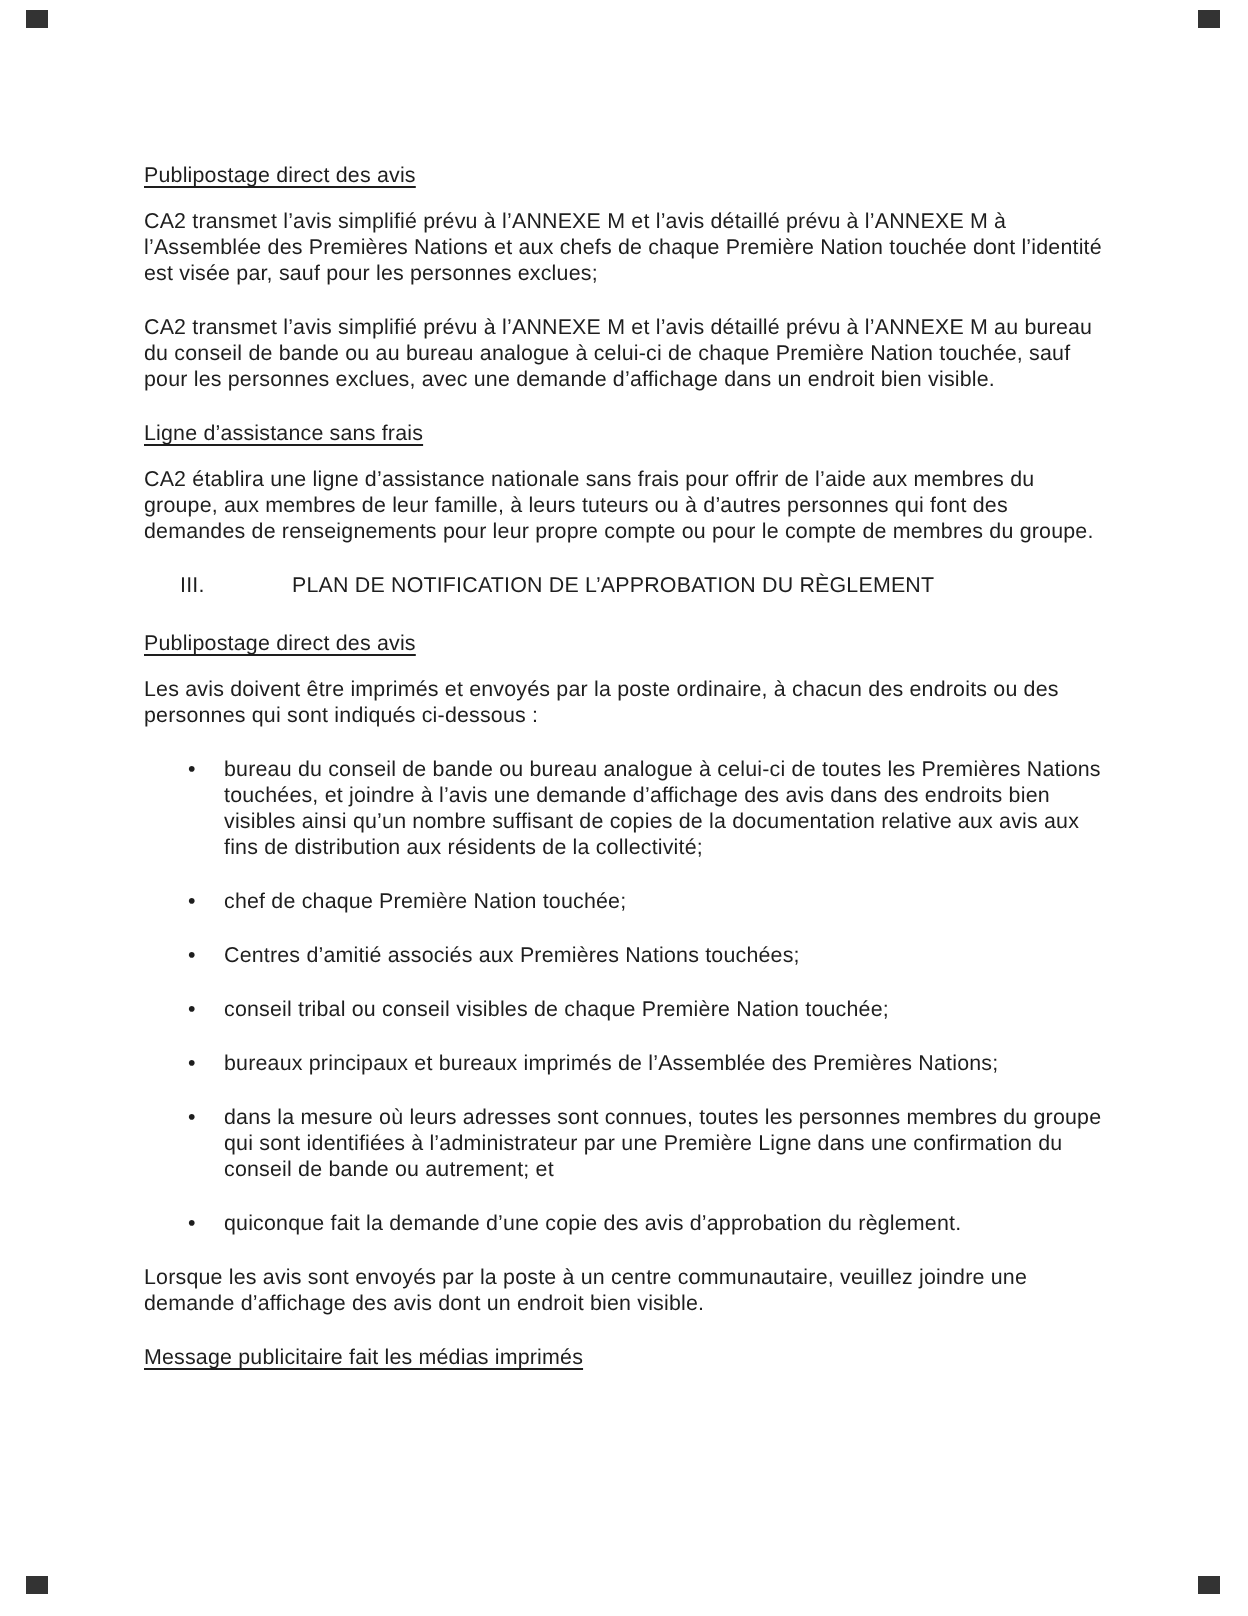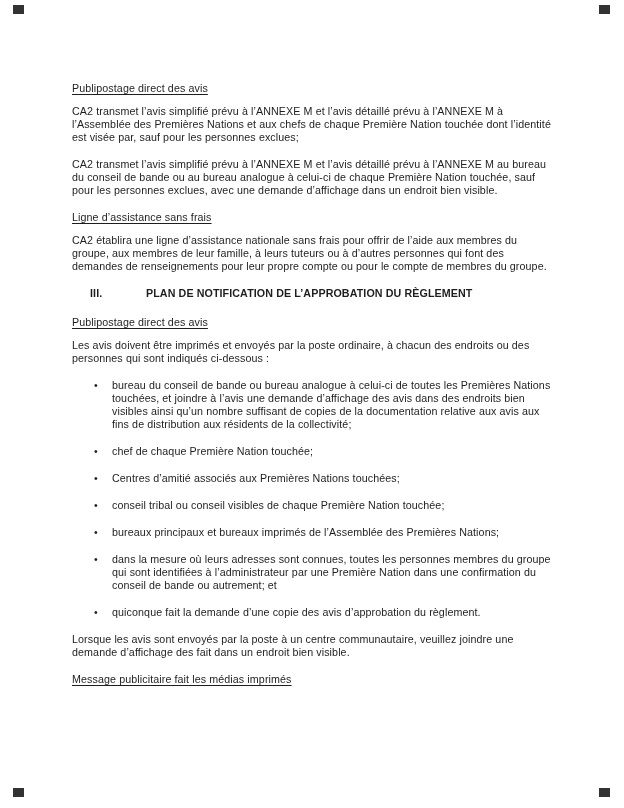--- a/index.html
+++ b/index.html
@@ -35,21 +35,21 @@
   .h-underline {
     margin: 0 0 10px 0;
     text-decoration: underline;
     text-underline-offset: 2px;
   }
   .para {
     margin: 0 0 14px 0;
   }
   .section-heading {
     display: flex;
-    font-weight: bold;
+    font-weight: normal;
     margin: 14px 0 16px 0;
   }
   .section-num {
     margin-left: 18px;
     width: 36px;
     flex: 0 0 auto;
   }
   .section-title { flex: 1; margin-left: 20px; }
 
   .bullet-list { margin: 0; padding: 0; }
@@ -109,25 +109,25 @@
     <div class="bullet-item">
       <span class="bullet-glyph">•</span>
       <span class="bullet-text">conseil tribal ou conseil visibles de chaque Première Nation touchée;</span>
     </div>
     <div class="bullet-item">
       <span class="bullet-glyph">•</span>
       <span class="bullet-text">bureaux principaux et bureaux imprimés de l’Assemblée des Premières Nations;</span>
     </div>
     <div class="bullet-item">
       <span class="bullet-glyph">•</span>
-      <span class="bullet-text">dans la mesure où leurs adresses sont connues, toutes les personnes membres du groupe qui sont identifiées à l’administrateur par une Première Nation dans une confirmation du conseil de bande ou autrement; et</span>
+      <span class="bullet-text">dans la mesure où leurs adresses sont connues, toutes les personnes membres du groupe qui sont identifiées à l’administrateur par une Première Ligne dans une confirmation du conseil de bande ou autrement; et</span>
     </div>
     <div class="bullet-item">
       <span class="bullet-glyph">•</span>
       <span class="bullet-text">quiconque fait la demande d’une copie des avis d’approbation du règlement.</span>
     </div>
   </div>
 
-  <p class="para">Lorsque les avis sont envoyés par la poste à un centre communautaire, veuillez joindre une demande d’affichage des fait dans un endroit bien visible.</p>
+  <p class="para">Lorsque les avis sont envoyés par la poste à un centre communautaire, veuillez joindre une demande d’affichage des avis dont un endroit bien visible.</p>
 
   <p class="h-underline">Message publicitaire fait les médias imprimés</p>
 
 </div>
 
 </body></html>

